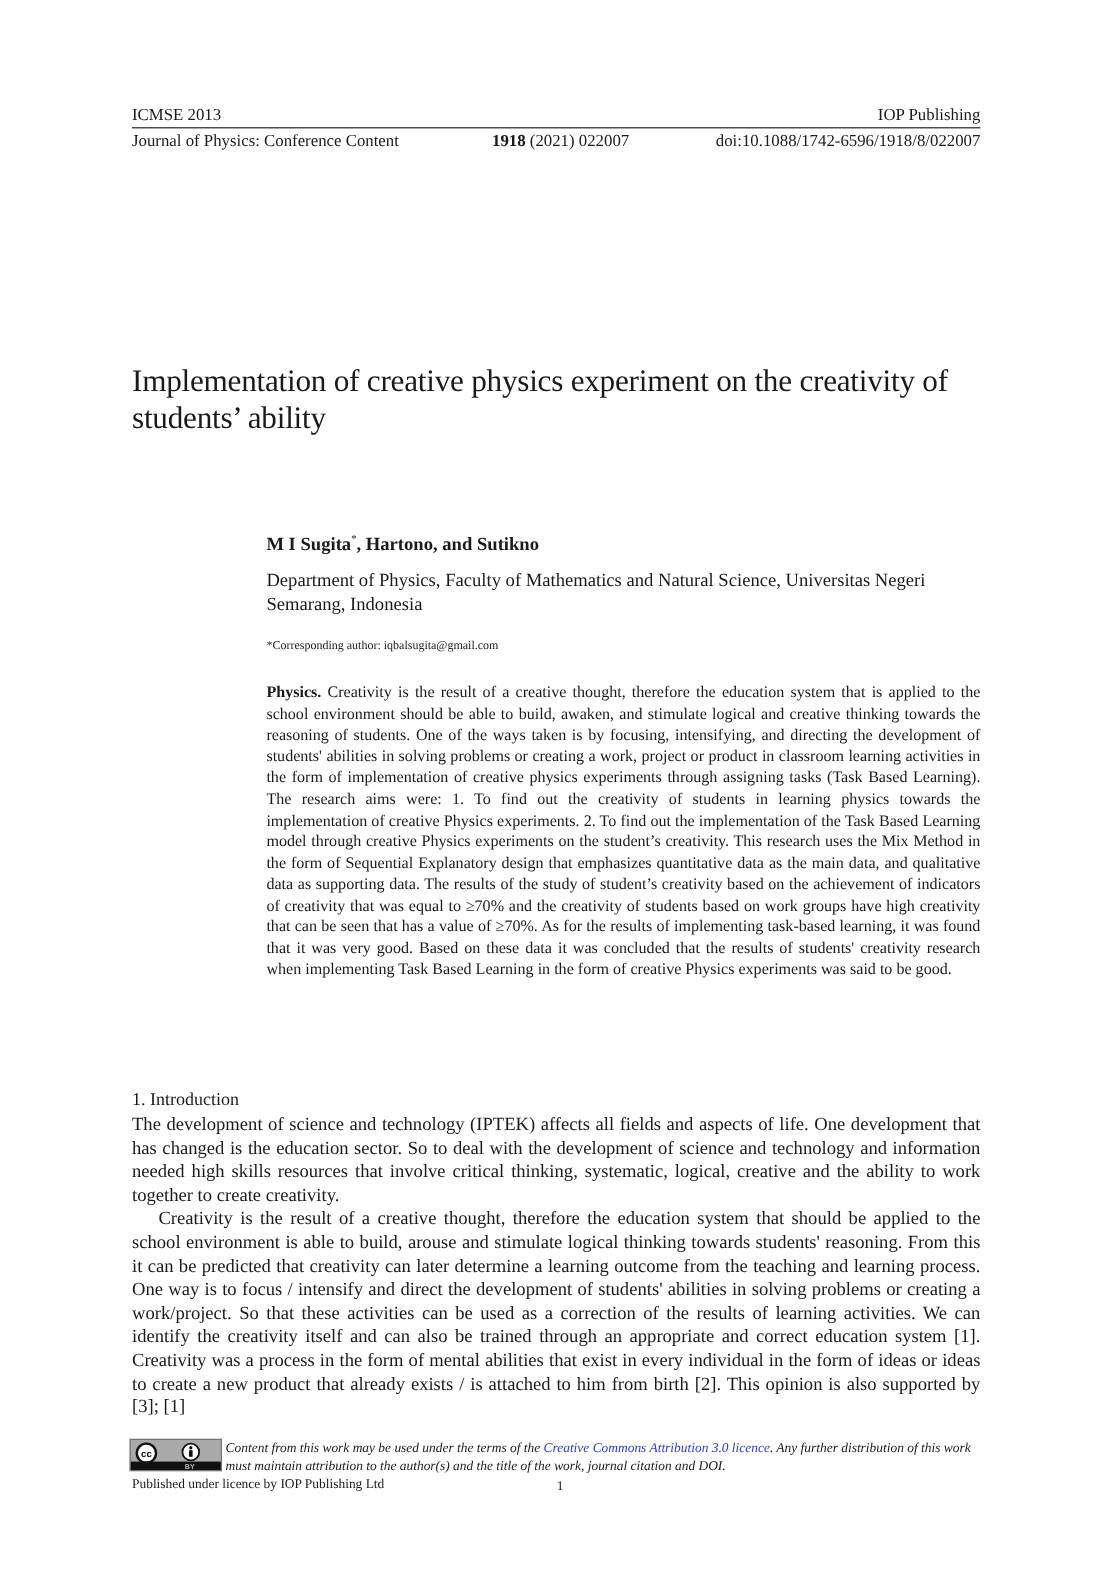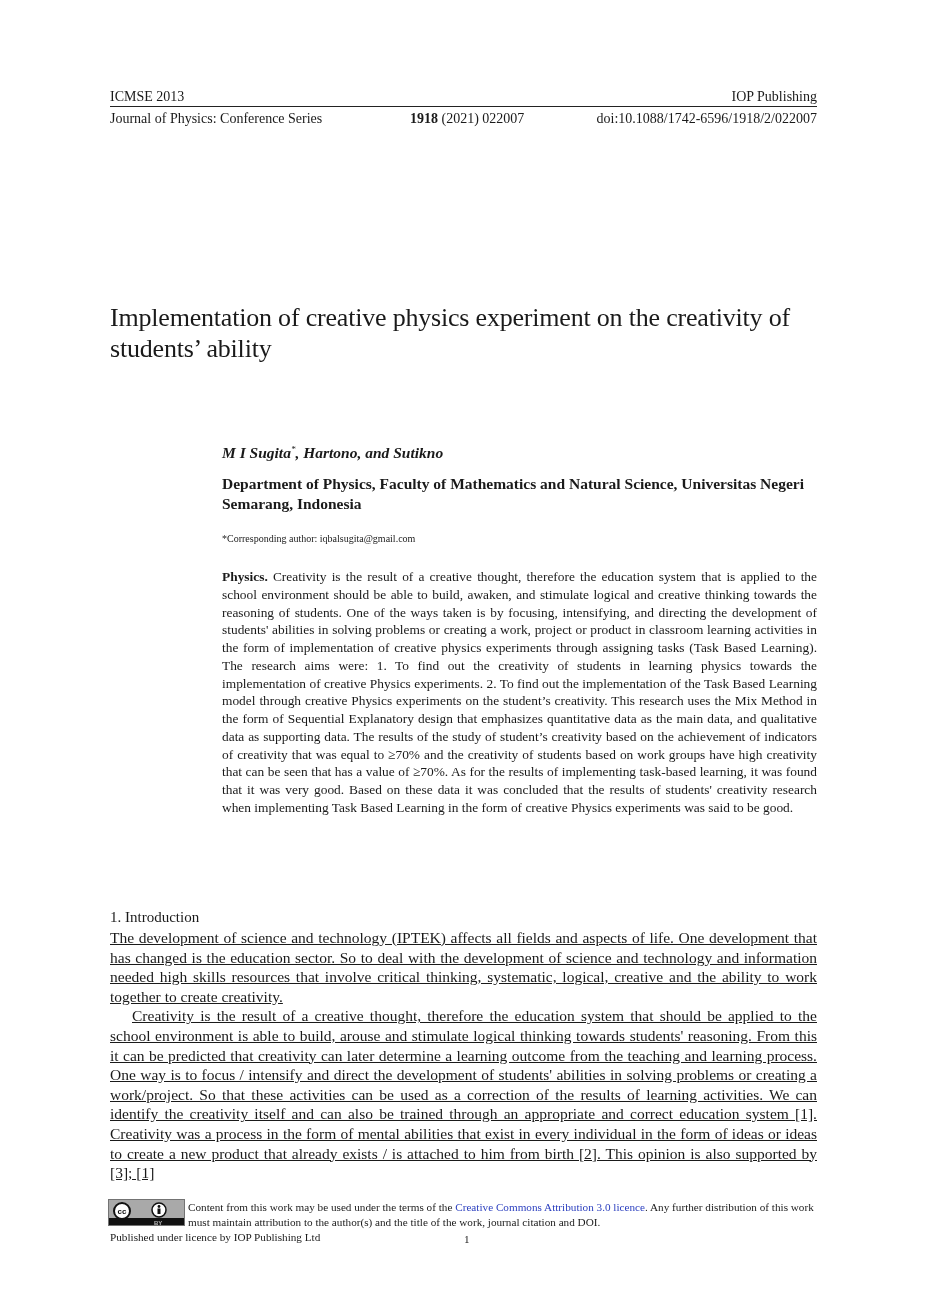--- a/index.html
+++ b/index.html
@@ -11,57 +11,57 @@
   #hdr-row1 .right { position: absolute; right: 0; top: 0; }
   #hdr-rule { left: 110px; top: 106px; width: 707px; height: 1px; background: #222; }
   #hdr-row2 { left: 110px; top: 111px; width: 707px; }
   #hdr-row2 .mid { position: absolute; left: 300px; top: 0; }
   #hdr-row2 .right { position: absolute; right: 0; top: 0; }
   #hdr-row2 b { font-weight: bold; }
 
   #title { left: 110px; top: 302px; width: 700px; font-size: 26px; line-height: 31px;
            font-weight: normal; letter-spacing: -0.2px; }
 
-  #authors { left: 222px; top: 444px; font-size: 15.5px; font-weight: bold; font-style: italic; }
+  #authors { left: 222px; top: 444px; font-size: 15.5px; font-weight: bold; }
   #authors sup { font-size: 9px; font-weight: normal; }
-  #affil { left: 222px; top: 474px; width: 600px; font-size: 15.5px; line-height: 20px; font-weight: bold; }
+  #affil { left: 222px; top: 474px; width: 600px; font-size: 15.5px; line-height: 20px; }
   #corr { left: 222px; top: 533px; font-size: 10px; }
 
   #abstract { left: 222px; top: 568px; width: 595px; font-size: 13.4px; line-height: 17.75px;
               text-align: justify; }
   #abstract b { font-weight: bold; }
 
   #intro-heading { left: 110px; top: 909px; font-size: 15px; font-weight: normal; }
   #intro { left: 110px; top: 928px; width: 707px; font-size: 15.5px; line-height: 19.6px;
-           text-align: justify; text-decoration: underline; }
+           text-align: justify; }
   #intro p { margin: 0; }
   #intro p.indent { text-indent: 22px; }
 
   #cc-badge { left: 108px; top: 1199px; width: 77px; height: 27px; background: #a9a9a9;
               border: 1px solid #737373; box-sizing: border-box; }
   #cc-badge .strip { position: absolute; left: 0; bottom: 0; width: 100%; height: 7px; background: #111; }
   #cc-badge .by-txt { position: absolute; left: 45px; bottom: -1px; font-family: "Liberation Sans", sans-serif;
                       font-size: 6px; color: #bbb; font-weight: bold; }
-  #footer-text { left: 188px; top: 1200px; width: 630px; font-size: 11.2px; line-height: 14.5px; }
+  #footer-text { left: 188px; top: 1200px; width: 630px; font-size: 11.2px; line-height: 14.5px; font-style: italic; }
   #footer-text .link { color: #2b3fbf; }
   #published { left: 110px; top: 1231px; font-size: 11.2px; }
   #page-num { left: 464px; top: 1233px; font-size: 11.2px; }
 </style>
 </head>
 <body>
 
 <div class="abs hdr" id="hdr-row1">
   <span>ICMSE 2013</span>
   <span class="right">IOP Publishing</span>
 </div>
 <div class="abs" id="hdr-rule"></div>
 <div class="abs hdr" id="hdr-row2">
-  <span>Journal of Physics: Conference Series</span>
+  <span>Journal of Physics: Conference Content</span>
   <span class="mid"><b>1918</b> <span>(2021) 022007</span></span>
-  <span class="right">doi:10.1088/1742-6596/1918/2/022007</span>
+  <span class="right">doi:10.1088/1742-6596/1918/8/022007</span>
 </div>
 
 <div class="abs" id="title">Implementation of creative physics experiment on the creativity of students’ ability</div>
 
 <div class="abs" id="authors">
   <span>M I Sugita</span><sup>*</sup><span>, Hartono, and Sutikno</span>
 </div>
 <div class="abs" id="affil">Department of Physics, Faculty of Mathematics and Natural Science, Universitas Negeri Semarang, Indonesia</div>
 <div class="abs" id="corr">*Corresponding author: iqbalsugita@gmail.com</div>
 

